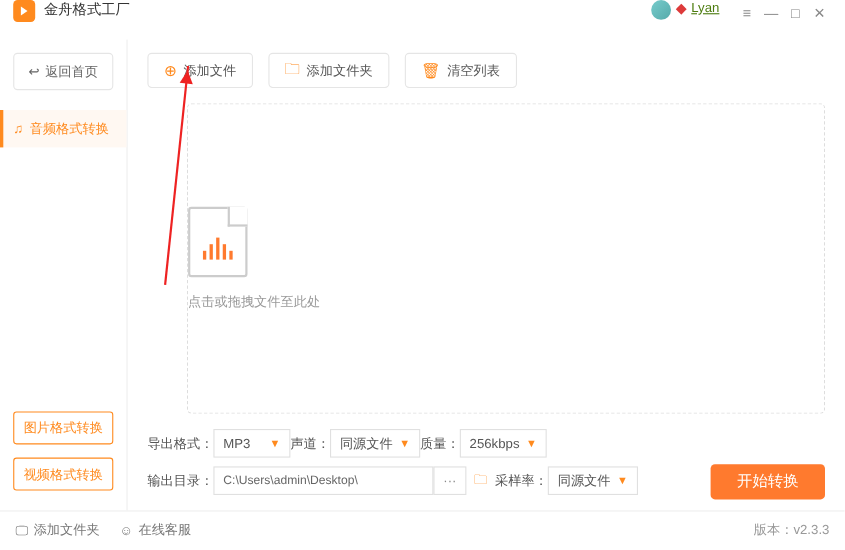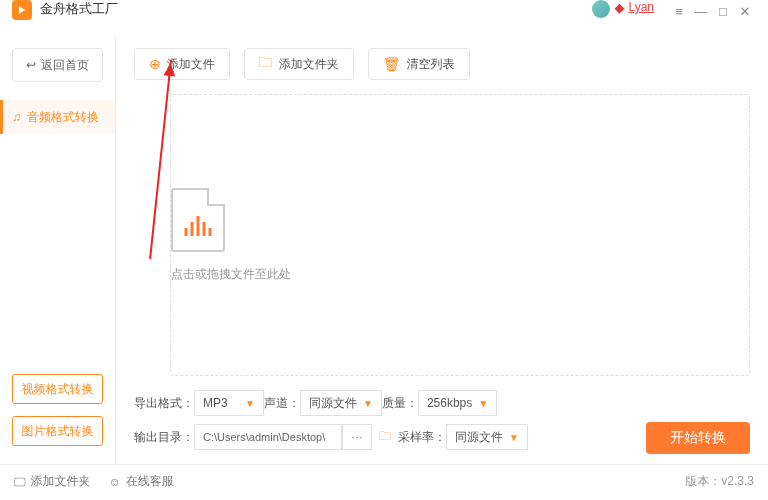--- a/index.html
+++ b/index.html
@@ -3,21 +3,21 @@
 <meta charset="utf-8">
 <style>
 * { margin: 0; padding: 0; box-sizing: border-box; font-family: "Microsoft YaHei", sans-serif; }
 body { width: 768px; height: 500px; background: #fff; overflow: hidden; position: relative; }
 
 .titlebar { height: 36px; display: flex; align-items: flex-start; padding: 0 12px; }
 .titlebar .logo { width: 20px; height: 20px; background: #ff8a1e; border-radius: 4px; display: flex; align-items: center; justify-content: center; margin-right: 8px; }
 .titlebar .title { font-size: 13px; color: #333; flex: 1; }
 .titlebar .avatar { width: 18px; height: 18px; border-radius: 50%; background: linear-gradient(135deg,#7cc,#5aa); margin-right: 4px; }
 .titlebar .gem { color: #dd3a3a; margin-right: 4px; font-size: 13px; }
-.titlebar .user { font-size: 12px; color: #ef4444; margin-right: 14px; text-decoration: underline; }
+.titlebar .user { font-size: 12px; color: #4d7c0f; margin-right: 14px; text-decoration: underline; }
 .titlebar .win-btn { width: 22px; height: 22px; display: flex; align-items: center; justify-content: center; color: #888; font-size: 13px; cursor: pointer; }
 
 .body { display: flex; height: 428px; }
 
 .sidebar { width: 116px; border-right: 1px solid #eee; display: flex; flex-direction: column; padding: 12px 0; }
 .back-btn { margin: 0 12px 18px; height: 34px; border: 1px solid #e5e5e5; border-radius: 4px; display: flex; align-items: center; justify-content: center; font-size: 12px; color: #666; cursor: pointer; gap: 5px; }
 .nav-item { height: 34px; display: flex; align-items: center; padding-left: 12px; font-size: 12px; color: #666; cursor: pointer; gap: 6px; }
 .nav-item.active { color: #ff8a1e; border-left: 3px solid #ff8a1e; padding-left: 9px; background: #fff8f2; }
 .spacer { flex: 1; }
 .mode-btn { margin: 6px 12px; height: 30px; border: 1px solid #ff8a1e; color: #ff8a1e; border-radius: 3px; display: flex; align-items: center; justify-content: center; font-size: 12px; cursor: pointer; }
@@ -33,21 +33,21 @@
 .file-ic .bars { position: absolute; bottom: 14px; left: 50%; transform: translateX(-50%); display: flex; gap: 3px; align-items: flex-end; }
 .file-ic .bars span { width: 3px; background: #ff7a2e; display: block; }
 
 .arrow { position: absolute; left: 170px; top: 60px; width: 2px; height: 200px; background: #e22; transform: rotate(6deg); transform-origin: top; pointer-events: none; }
 .arrow::before { content: ""; position: absolute; top: -2px; left: -5px; border: 6px solid transparent; border-bottom: 12px solid #e22; }
 
 .settings { padding-bottom: 6px; }
 .srow { display: flex; align-items: center; margin-bottom: 8px; font-size: 12px; color: #555; }
 .sel { border: 1px solid #e0e0e0; height: 26px; padding: 0 8px; display: flex; align-items: center; gap: 6px; cursor: pointer; min-width: 70px; justify-content: space-between; }
 .sel .caret { color: #ff8a1e; font-size: 10px; }
-.pathbox { border: 1px solid #e0e0e0; height: 26px; padding: 11px 8px; display: flex; align-items: center; font-size: 11px; color: #666; width: 148px; overflow: hidden; white-space: nowrap; }
+.pathbox { border: 1px solid #e0e0e0; height: 26px; padding: 11px 8px; display: flex; align-items: center; font-size: 11px; color: #666; width: 200px; overflow: hidden; white-space: nowrap; }
 .dots-btn { border: 1px solid #e0e0e0; height: 26px; width: 30px; display: flex; align-items: center; justify-content: center; cursor: pointer; color: #888; }
 .folder-btn { height: 26px; width: 26px; display: flex; align-items: center; justify-content: center; color: #ff8a1e; cursor: pointer; }
 .start-btn { position: absolute; right: 18px; bottom: 46px; width: 104px; height: 32px; background: #ff7a2e; color: #fff; border-radius: 4px; display: flex; align-items: center; justify-content: center; font-size: 14px; cursor: pointer; }
 
 .footer { height: 34px; border-top: 1px solid #eee; display: flex; align-items: center; padding: 0 14px; font-size: 12px; color: #777; gap: 18px; }
 .footer .f-item { display: flex; align-items: center; gap: 5px; cursor: pointer; }
 .footer .ver { margin-left: auto; color: #999; }
 </style>
 </head>
 <body>
@@ -73,24 +73,24 @@
     <div class="back-btn">
       <span>↩</span>
       <span>返回首页</span>
     </div>
     <div class="nav-item active">
       <span>♫</span>
       <span>音频格式转换</span>
     </div>
     <div class="spacer"></div>
     <div class="mode-btn">
-      <span>视频格式转换</span>
+      <span>图片格式转换</span>
     </div>
     <div class="mode-btn">
-      <span>图片格式转换</span>
+      <span>视频格式转换</span>
     </div>
   </div>
 
   <div class="main">
     <div class="toolbar">
       <div class="tbtn">
         <span class="ic">⊕</span>
         <span>添加文件</span>
       </div>
       <div class="tbtn">

